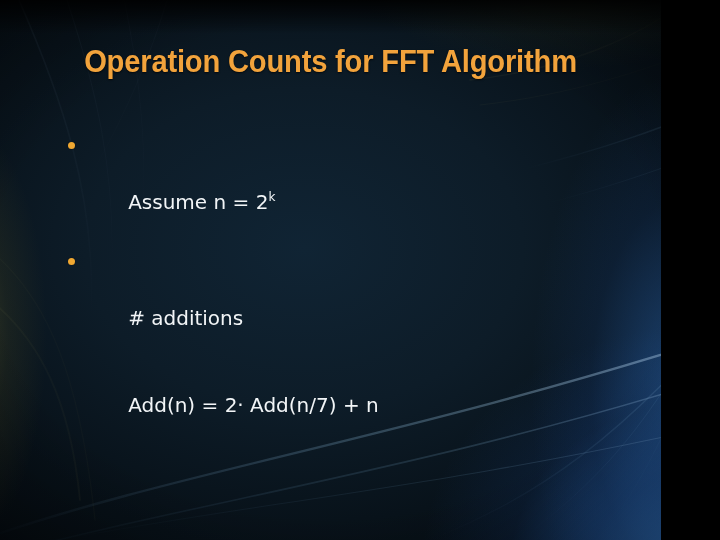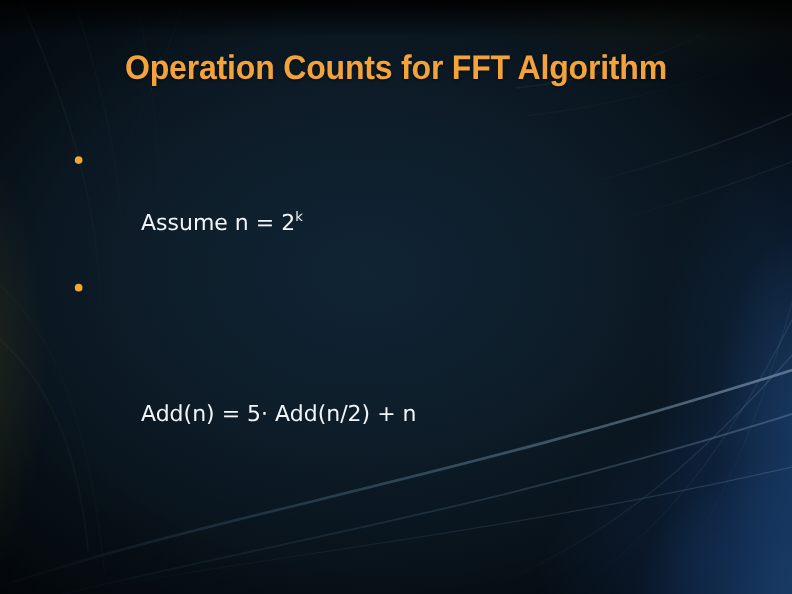--- a/index.html
+++ b/index.html
@@ -6,21 +6,21 @@
     margin: 0;
     padding: 0;
     background: #000;
   }
   body {
     font-family: "DejaVu Sans", sans-serif;
   }
 
   #slide {
     position: relative;
-    width: 720px;
+    width: 661px;
     height: 540px;
     overflow: hidden;
     background: #0b1620;
   }
 
   
   .bg-base {
     position: absolute;
     inset: 0;
     background:
@@ -182,24 +182,25 @@
 
   <div class="body">
 
     <div class="row lvl1">
       <span class="bullet"></span>
       <span class="txt">Assume n = 2</span><sup class="k">k</sup>
     </div>
 
     <div class="row lvl1">
       <span class="bullet"></span>
+      <span class="txt"># additions</span>
     </div>
 
     <div class="row cont">
-      <span class="txt">Add(n) = 5· Add(n/2) + n</span>
+      <span class="txt">Add(n) = 2· Add(n/7) + n</span>
     </div>
 
 
     <div class="row lvl1">
       
       
     </div>
 
   </div>
 </div>

